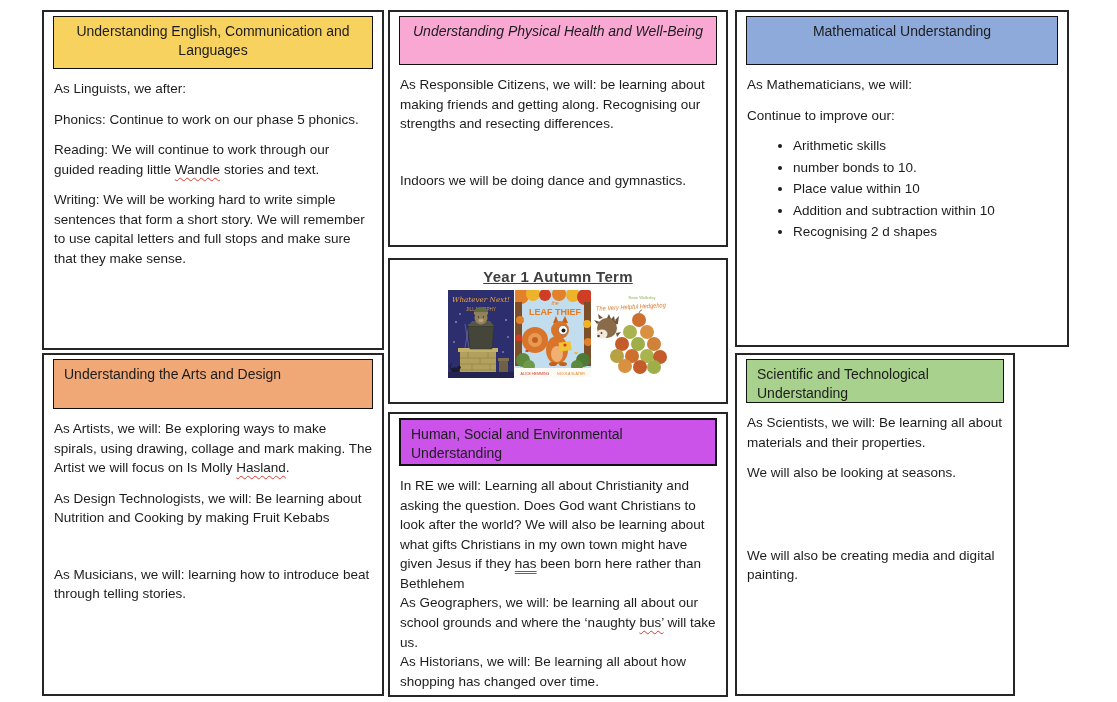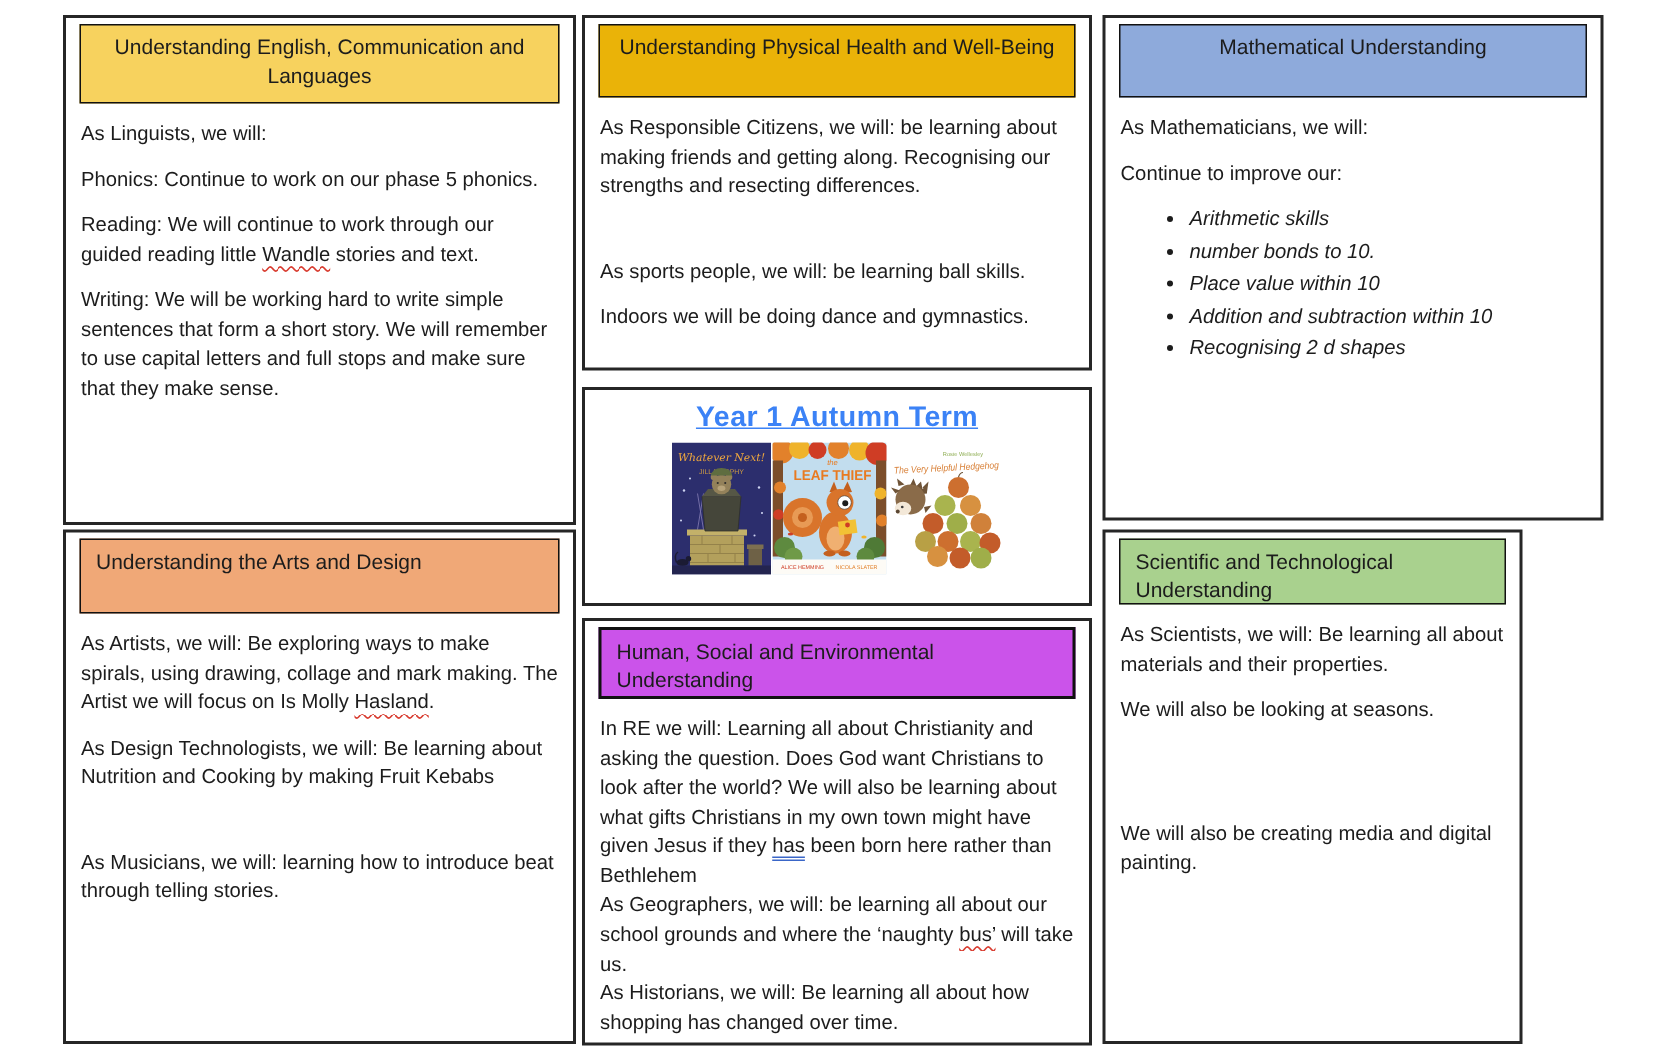--- a/index.html
+++ b/index.html
@@ -4,25 +4,25 @@
 <style>
   html,body{margin:0;padding:0;background:#ffffff;}
   .page{position:relative;width:1117px;height:702px;background:#ffffff;
         font-family:"Liberation Sans",sans-serif;color:#1c1c1c;overflow:hidden;}
   .box{position:absolute;background:#fff;border:2px solid #262626;box-sizing:border-box;overflow:hidden;}
   .hdr{margin:4px 9px 0;border:1.5px solid #111;padding:5px 9px 2px;font-size:14px;line-height:1.35;box-sizing:border-box;}
   .hdr-center{text-align:center;}
   .content{padding:10px 10px 0;font-size:13.5px;line-height:1.45;}
   .content p{margin:0 0 11px;}
   .content p.tight{margin:0;}
-  .content ul{margin:2px 0 11px;padding-left:46px;font-style:italic;}
+  .content ul{margin:2px 0 11px;padding-left:46px;}
   .content li{margin:0 0 2px;}
   .spell{text-decoration:underline;text-decoration-style:wavy;text-decoration-color:#d83a2e;text-decoration-thickness:1px;text-underline-offset:3px;}
   .grammar{text-decoration:underline double #3a66c8;text-decoration-thickness:1px;text-underline-offset:3px;}
-  .year-title{margin:8px 0 5px;text-align:center;font-size:19px;font-weight:bold;text-decoration:underline;letter-spacing:.3px;color:#3b82f6;}
+  .year-title{margin:8px 0 5px;text-align:center;font-size:15px;font-weight:bold;text-decoration:underline;letter-spacing:.3px;color:#404040;}
   .books{display:flex;justify-content:center;align-items:center;gap:1px;}
 
   #b-english{left:42px;top:10px;width:342px;height:340px;}
   #b-arts{left:42px;top:353px;width:342px;height:343px;}
   #b-physical{left:388px;top:10px;width:340px;height:237px;}
   #b-year{left:388px;top:258px;width:340px;height:146px;}
   #b-human{left:388px;top:412px;width:340px;height:285px;}
   #b-maths{left:735px;top:10px;width:334px;height:337px;}
   #b-science{left:735px;top:353px;width:280px;height:343px;}
 
@@ -34,43 +34,42 @@
   #b-science .hdr{height:44px;padding-left:10px;}
 </style>
 </head>
 <body>
 
 <div class="page">
 
   <section class="box" id="b-english">
     <div class="hdr hdr-center" style="background: rgb(247, 210, 94);">Understanding English, Communication and Languages</div>
     <div class="content">
-        <p><span>As Linguists, we will:</span></p>
+        <p><span>As Linguists, we after:</span></p>
         <p><span>Phonics: Continue to work on our phase 5 phonics.</span></p>
         <p><span>Reading: We will continue to work through our guided reading little </span><span class="spell">Wandle</span><span> stories and text.</span></p>
         <p><span>Writing: We will be working hard to write simple sentences that form a short story. We will remember to use capital letters and full stops and make sure that they make sense.</span></p>
       </div>
   </section>
 
   <section class="box" id="b-arts">
     <div class="hdr" style="background: rgb(240, 168, 119);">Understanding the Arts and Design</div>
     <div class="content">
         <p><span>As Artists, we will: Be exploring ways to make spirals, using drawing, collage and mark making. The Artist we will focus on Is Molly </span><span class="spell">Hasland</span><span>.</span></p>
         <p><span>As Design Technologists, we will: Be learning about Nutrition and Cooking by making Fruit Kebabs</span></p>
         <div class="sp" style="height: 26px;"></div>
         <p><span>As Musicians, we will: learning how to introduce beat through telling stories.</span></p>
       </div>
   </section>
 
   <section class="box" id="b-physical">
-    <div class="hdr hdr-center" style="background: #eab308;">Understanding Physical Health and Well-Being</div>
+    <div class="hdr hdr-center" style="background: #f9a8d4; font-style: italic;">Understanding Physical Health and Well-Being</div>
     <div class="content">
         <p><span>As Responsible Citizens, we will: be learning about making friends and getting along. Recognising our strengths and resecting differences.</span></p>
         <div class="sp" style="height: 26px;"></div>
-        <p><span>As sports people, we will: be learning ball skills.</span></p>
         <p><span>Indoors we will be doing dance and gymnastics.</span></p>
       </div>
   </section>
 
   <section class="box" id="b-year">
     <h1 class="year-title">Year 1 Autumn Term</h1>
     <div class="books">
 
       <svg width="66" height="88" viewBox="0 0 66 88">
         <rect width="66" height="88" fill="#2c2e6d"></rect>

